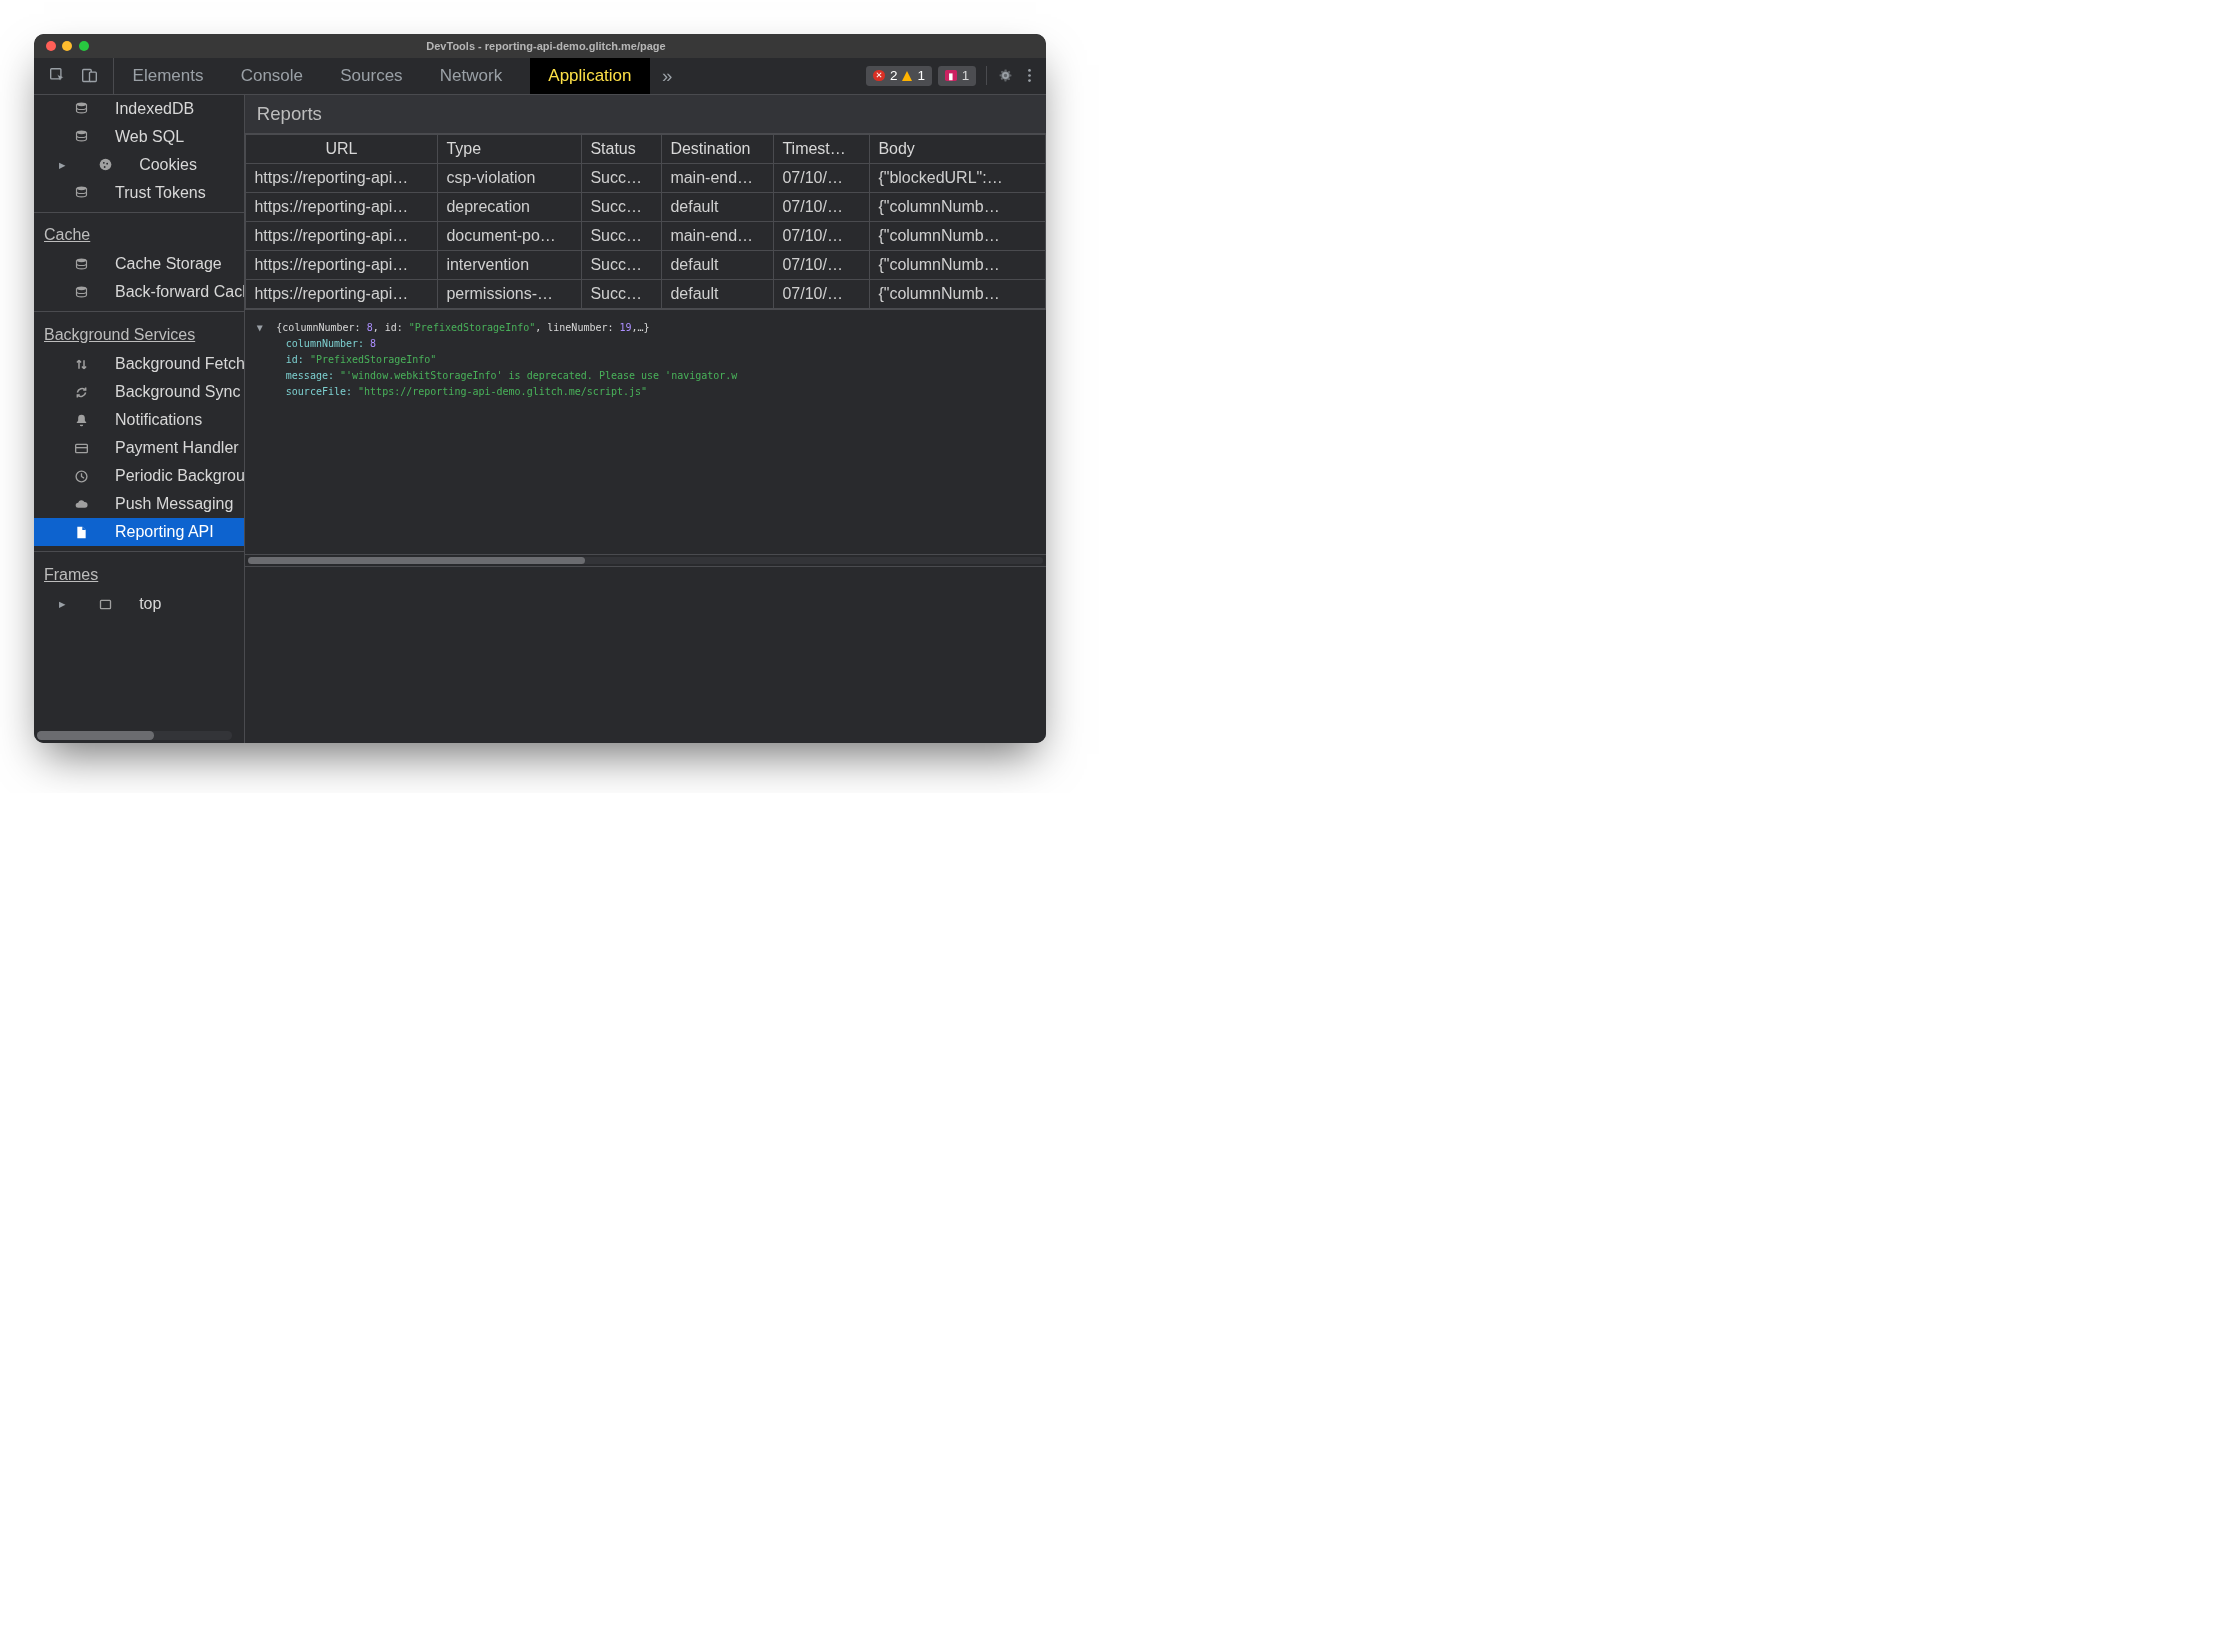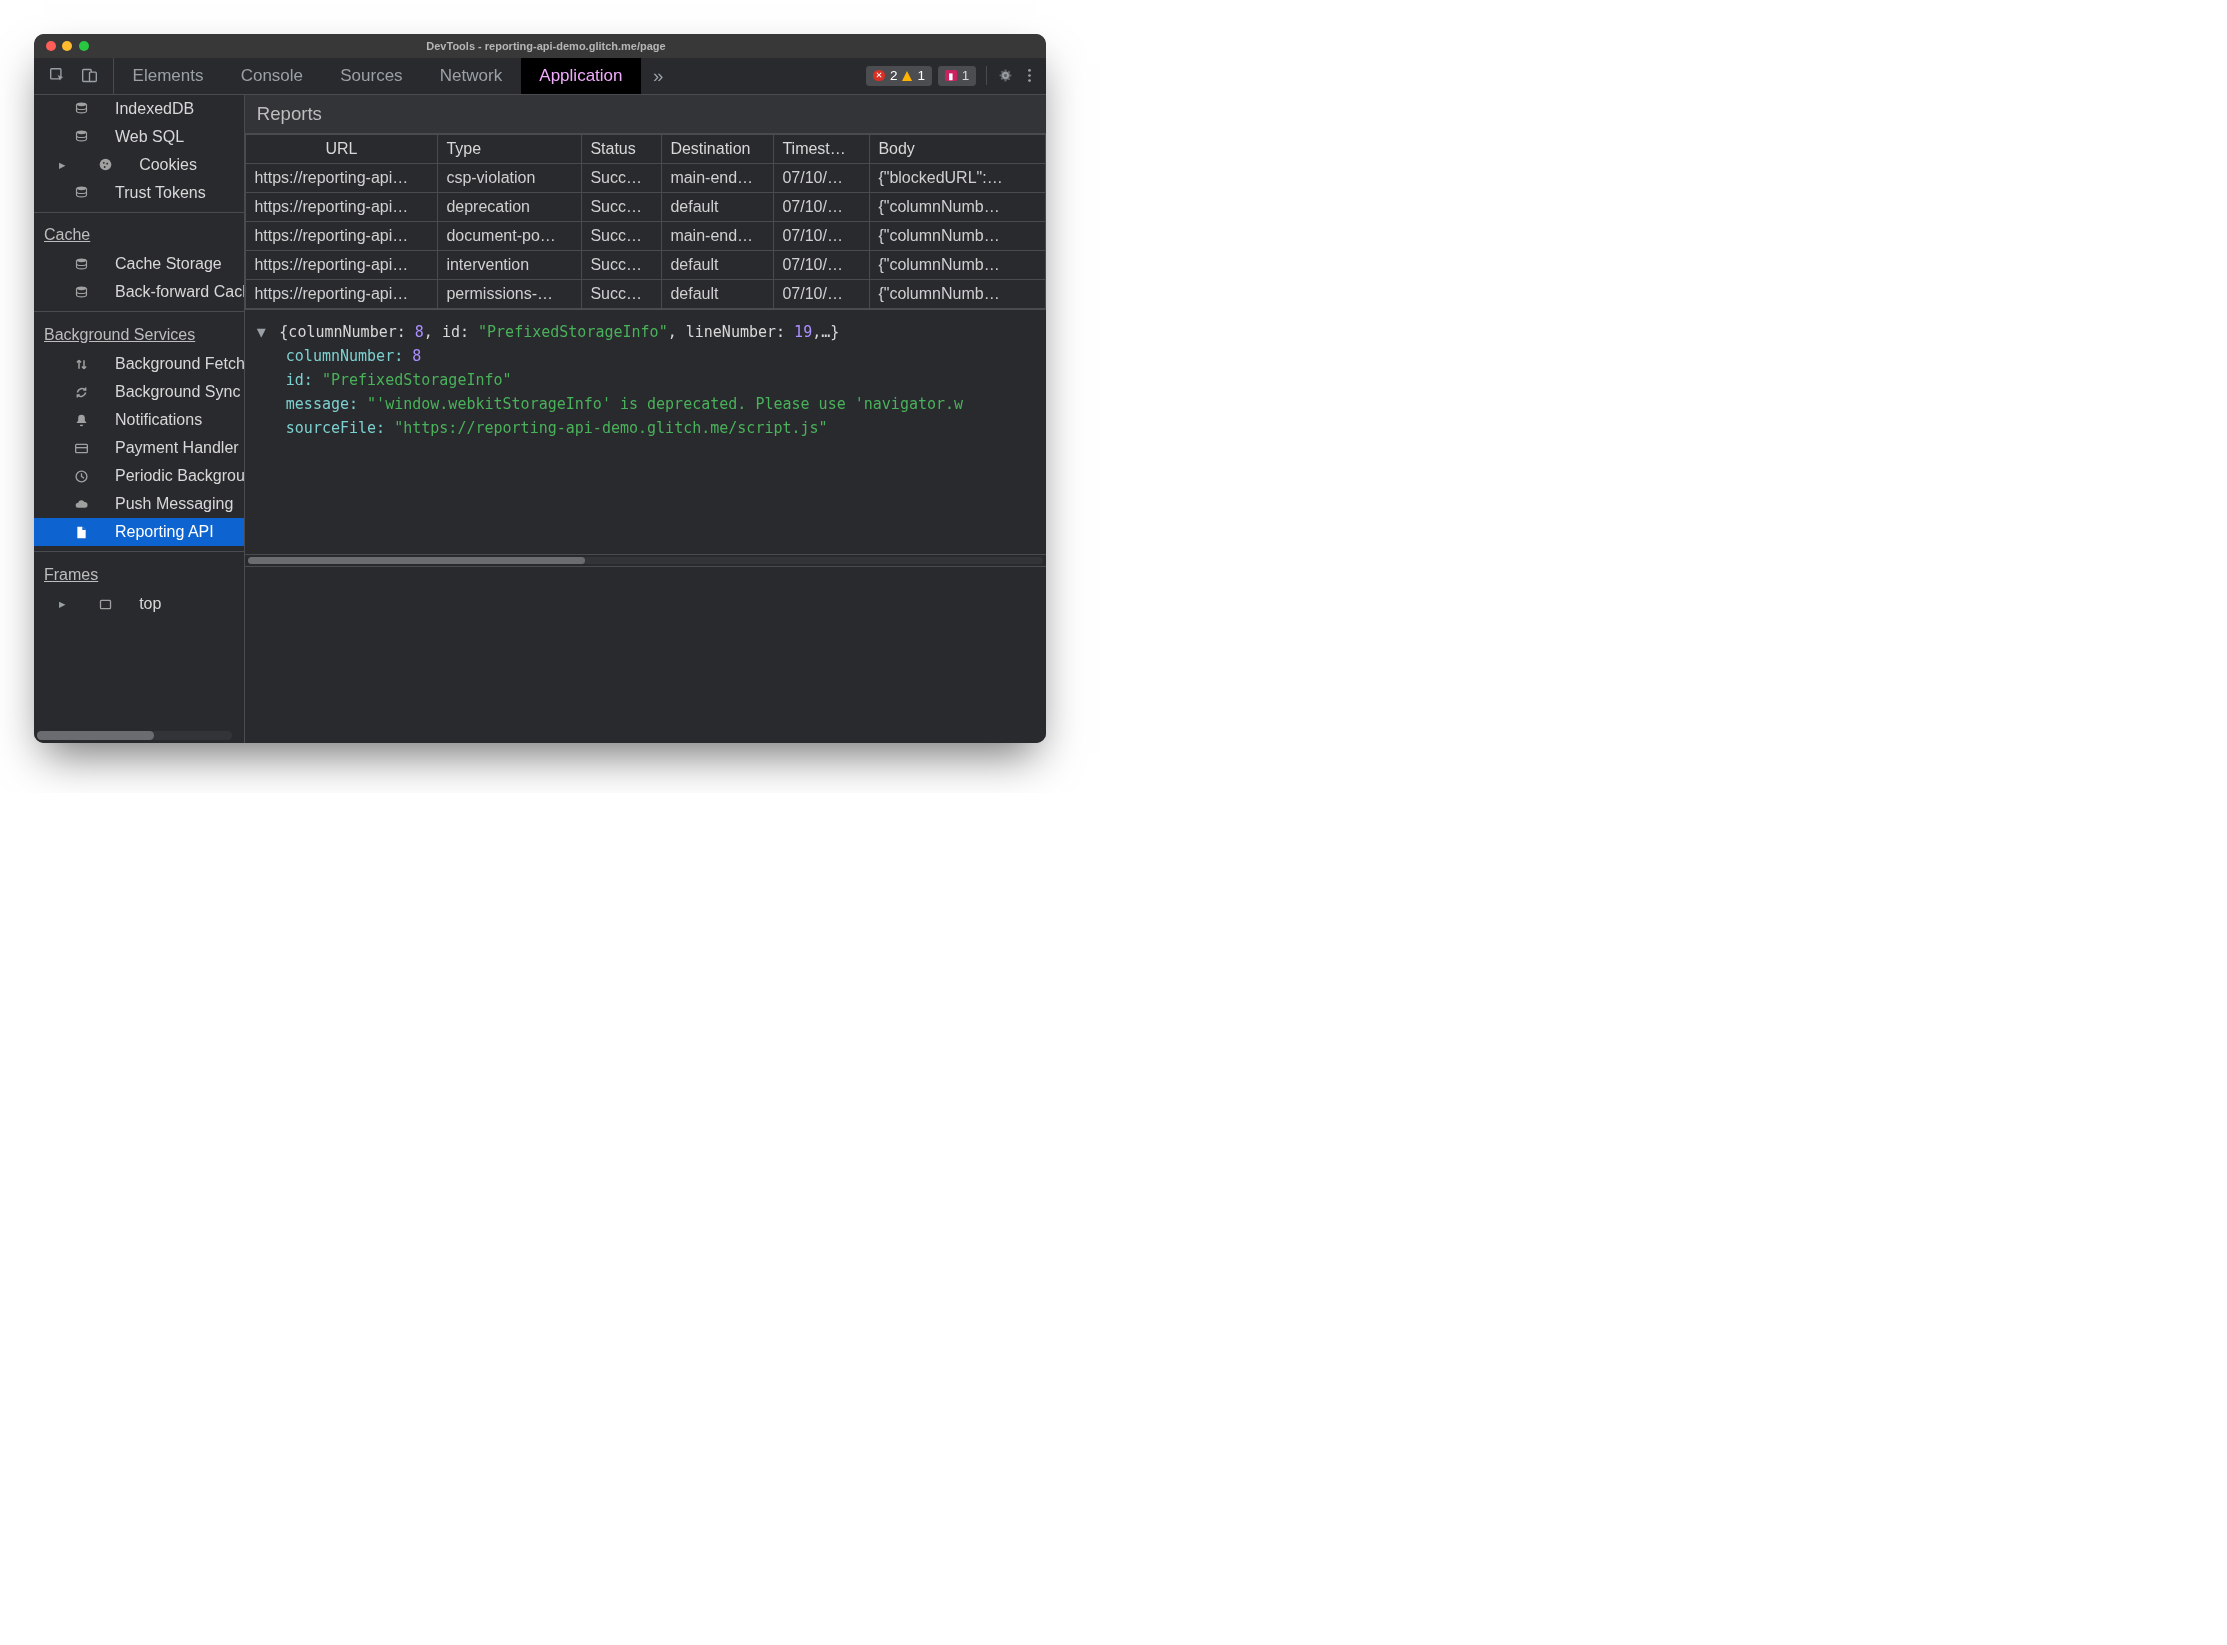--- a/index.html
+++ b/index.html
@@ -31,21 +31,21 @@
   .tl.r{background:#ff5f57;}
   .tl.y{background:#febc2e;}
   .tl.g{background:#28c840;}
   .titlebar .title{position:absolute;left:12px;right:0;text-align:center;font-size:11px;color:#b6b6b6;font-weight:600;pointer-events:none;}
   
   .toolbar{height:37px;background:var(--bg-1);display:flex;align-items:stretch;border-bottom:0.8px solid var(--border);flex-shrink:0;}
   .tool-left{display:flex;align-items:center;gap:15px;padding:0 15px;border-right:0.8px solid var(--border);}
   .iconbtn{width:17px;height:17px;display:flex;align-items:center;justify-content:center;color:var(--text-dim);cursor:pointer;}
   .tabs{display:flex;align-items:stretch;flex:1;}
   .tab{display:flex;align-items:center;padding:0 18.6px;color:var(--text-dim);font-size:17px;cursor:pointer;white-space:nowrap;}
-  .tab.active{background:#000;color:#f0abfc;}
+  .tab.active{background:#000;color:#fde047;margin-left:9px;}
   .tool-right{display:flex;align-items:center;gap:6.7px;padding:0 8.4px;}
   .badge-group{display:flex;align-items:center;gap:5px;background:#4c4d51;border-radius:3.4px;padding:2.5px 6.7px;font-size:13.5px;}
   .badge-group .cnt{color:#fff;}
   .circ{width:11.8px;height:11.8px;border-radius:50%;display:inline-flex;align-items:center;justify-content:center;font-size:8.4px;color:#fff;line-height:1;}
   .circ.err{background:var(--red-badge);}
   .tri-warn{width:0;height:0;border-left:5.9px solid transparent;border-right:5.9px solid transparent;border-bottom:10px solid var(--warn);position:relative;}
   .break-badge{display:flex;align-items:center;gap:5px;background:#4c4d51;border-radius:3.4px;padding:2.5px 6.7px;font-size:13.5px;}
   .break-sq{width:11.8px;height:11.8px;background:var(--break);border-radius:1.7px;display:flex;align-items:center;justify-content:center;color:#fff;font-size:8.4px;font-weight:bold;}
   .sep{width:0.8px;height:18.6px;background:var(--border);margin:0 3.4px;}
   
@@ -65,21 +65,21 @@
   
   .main{flex:1;display:flex;flex-direction:column;min-width:0;background:var(--bg-1);position:relative;}
   .section-title{padding:8.4px 11.8px;font-size:18.6px;color:var(--text-heading);border-bottom:0.8px solid var(--border);background:var(--bg-2);flex-shrink:0;}
   .tablewrap{flex-shrink:0;}
   table{width:100%;border-collapse:collapse;table-layout:fixed;}
   th,td{border:0.8px solid var(--border);padding:5px 8.4px;font-size:16px;text-align:left;white-space:nowrap;overflow:hidden;text-overflow:ellipsis;}
   th{font-weight:400;color:var(--text);background:var(--bg-1);}
   th.center{text-align:center;}
   tbody td{color:#d0d0d0;background:var(--bg-1);}
   tbody tr{cursor:pointer;}
-  .details{flex:0 0 245px;padding:10px 11.8px;font-family:ui-monospace,Menlo,Consolas,monospace;font-size:15px;line-height:1.6;overflow:hidden;position:relative;border-top:0.8px solid var(--border);}
+  .details{flex:0 0 245px;padding:10px 11.8px;font-family:ui-monospace,Menlo,Consolas,monospace;font-size:10px;line-height:1.6;overflow:hidden;position:relative;border-top:0.8px solid var(--border);}
   .details .line{white-space:nowrap;}
   .expand-tog{color:var(--text-dim);display:inline-block;width:13.5px;}
   .k{color:var(--key);}
   .s{color:var(--string);}
   .n{color:var(--num);}
   .p{color:var(--text);}
   .indent{padding-left:29px;}
   .main-hscroll{height:11.8px;background:var(--bg-1);border-top:0.8px solid var(--border);position:relative;flex-shrink:0;}
   .main-hscroll .track{position:absolute;left:3.4px;right:3.4px;top:1.7px;bottom:1.7px;background:var(--bg-2);border-radius:4.2px;}
   .main-hscroll .thumb{position:absolute;left:3.4px;top:1.7px;bottom:1.7px;width:42%;background:#6b6c70;border-radius:4.2px;}

